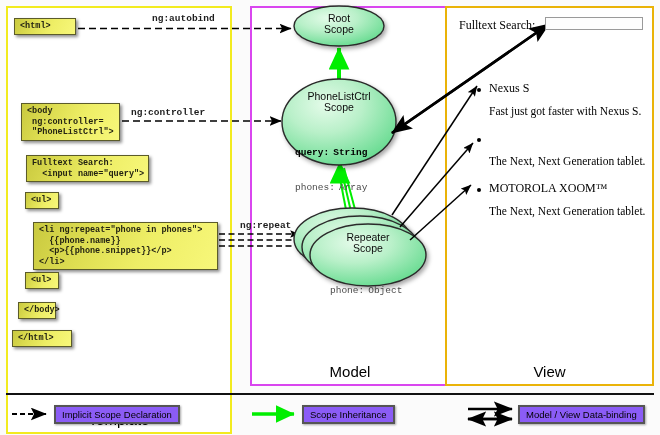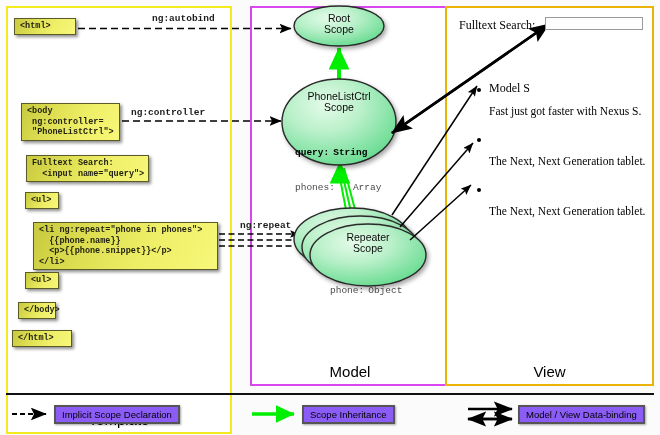--- a/index.html
+++ b/index.html
@@ -281,42 +281,43 @@
     </g>
   </svg>
 
   <div class="scope-text" style="left:294px; top:13px; width:90px;">Root
 Scope</div>
 
   <div class="scope-text" style="left:284px; top:91px; width:110px;">PhoneListCtrl
 Scope</div>
   <div class="scope-props" style="left:295px; top:124px;">
     <div><b>query:</b><b style="margin-left:4px;">String</b></div>
-    <div><span>phones:</span><span style="margin-left:18px;">Array</span></div>
+    <div><span>phones:</span><span style="margin-left:4px;">Array</span></div>
   </div>
 
   <div class="scope-text" style="left:313px; top:232px; width:110px;">Repeater
 Scope</div>
   <div class="scope-props" style="left:330px; top:262px;">
     <div><span>phone:</span><span style="margin-left:4px;">Object</span></div>
   </div>
 
   <div class="panel" id="view-content-host" style="left:445px; top:6px; width:209px; height:380px; border:0; background:transparent;">
     <div id="view-inner">
       <div class="view-search-label">Fulltext Search:</div>
       <input class="view-search-input" type="text" value="" placeholder="" style="">
 
       <div class="view-bullet" style="left:32px; top:82px;"></div>
-      <div class="view-item-name" style="left:44px; top:75px;">Model S</div>
+      <div class="view-item-name" style="left:44px; top:75px;">Nexus S</div>
       <div class="view-item-snippet" style="left:44px; top:99px;">Fast just got faster with Nexus S.</div>
 
       <div class="view-bullet" style="left:32px; top:132px;"></div>
       <div class="view-item-snippet" style="left:44px; top:149px;">The Next, Next Generation tablet.</div>
 
       <div class="view-bullet" style="left:32px; top:182px;"></div>
+      <div class="view-item-name" style="left:44px; top:175px;">MOTOROLA XOOM™</div>
       <div class="view-item-snippet" style="left:44px; top:199px;">The Next, Next Generation tablet.</div>
     </div>
   </div>
 
   <div id="legend-rule"></div>
 
   <div class="legend-box" style="left:54px;  top:405px;">Implicit Scope Declaration</div>
   <div class="legend-box" style="left:302px; top:405px;">Scope Inheritance</div>
   <div class="legend-box" style="left:518px; top:405px;">Model / View Data-binding</div>
 

